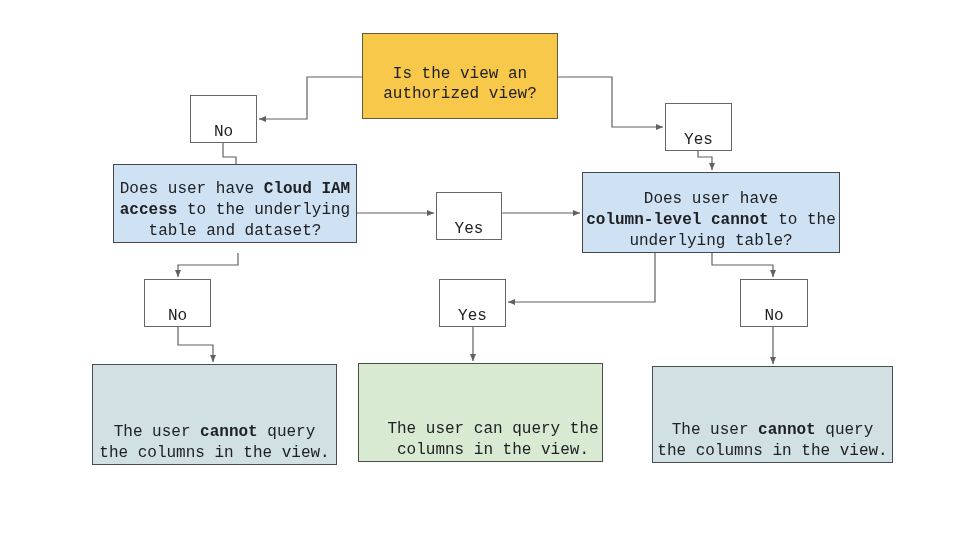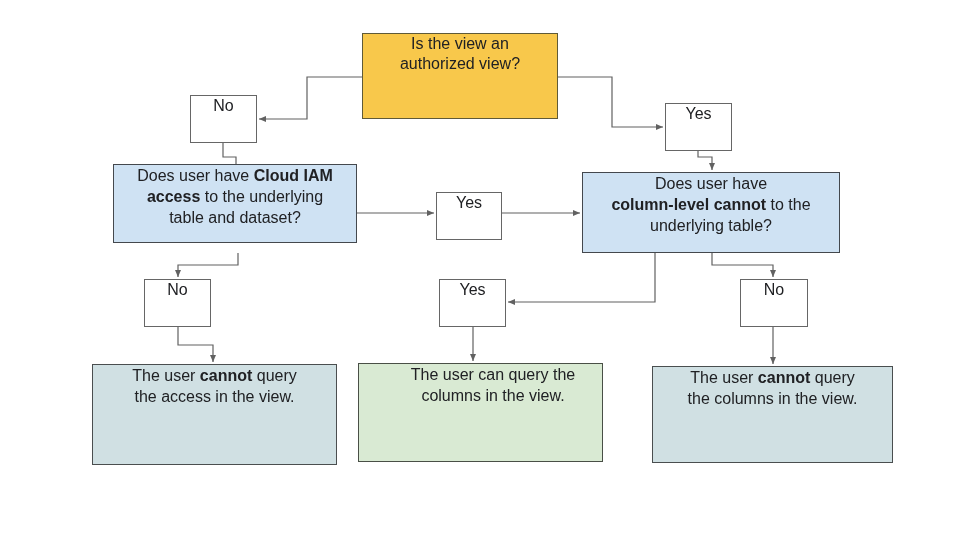--- a/index.html
+++ b/index.html
@@ -20,23 +20,24 @@
   }
   svg.connectors polyline {
     fill: none;
     stroke: #616161;
     stroke-width: 1.2;
   }
   .node {
     position: absolute;
     box-sizing: border-box;
     display: flex;
-    align-items: flex-start;
+    align-items: flex-end;
     justify-content: center;
     text-align: center;
+    font-family: Liberation Mono, monospace;
   }
   .node .txt {
     white-space: pre-line;
     line-height: 21px;
     font-size: 16px;
   }
   .node .txt b { font-weight: bold; }
   .question {
     background: #F8C84B;
     border: 1px solid #5f5a38;
@@ -118,21 +119,21 @@
   </div>
   <div class="node small-label" style="left:439px; top:279px; width:67px; height:48px;">
     <div class="txt">Yes</div>
   </div>
   <div class="node small-label" style="left:740px; top:279px; width:68px; height:48px;">
     <div class="txt">No</div>
   </div>
 
   <div class="node outcome-cannot" style="left:92px; top:364px; width:245px; height:101px;">
     <div class="txt"><span>The user </span><b>cannot</b><span> query
-the access in the view.</span></div>
+the columns in the view.</span></div>
   </div>
 
   <div class="node outcome-can" style="left:358px; top:363px; width:245px; height:99px;padding-left:25px;">
     <div class="txt">The user can query the
 columns in the view.</div>
   </div>
 
   <div class="node outcome-cannot" style="left:652px; top:366px; width:241px; height:97px;">
     <div class="txt"><span>The user </span><b>cannot</b><span> query
 the columns in the view.</span></div>

